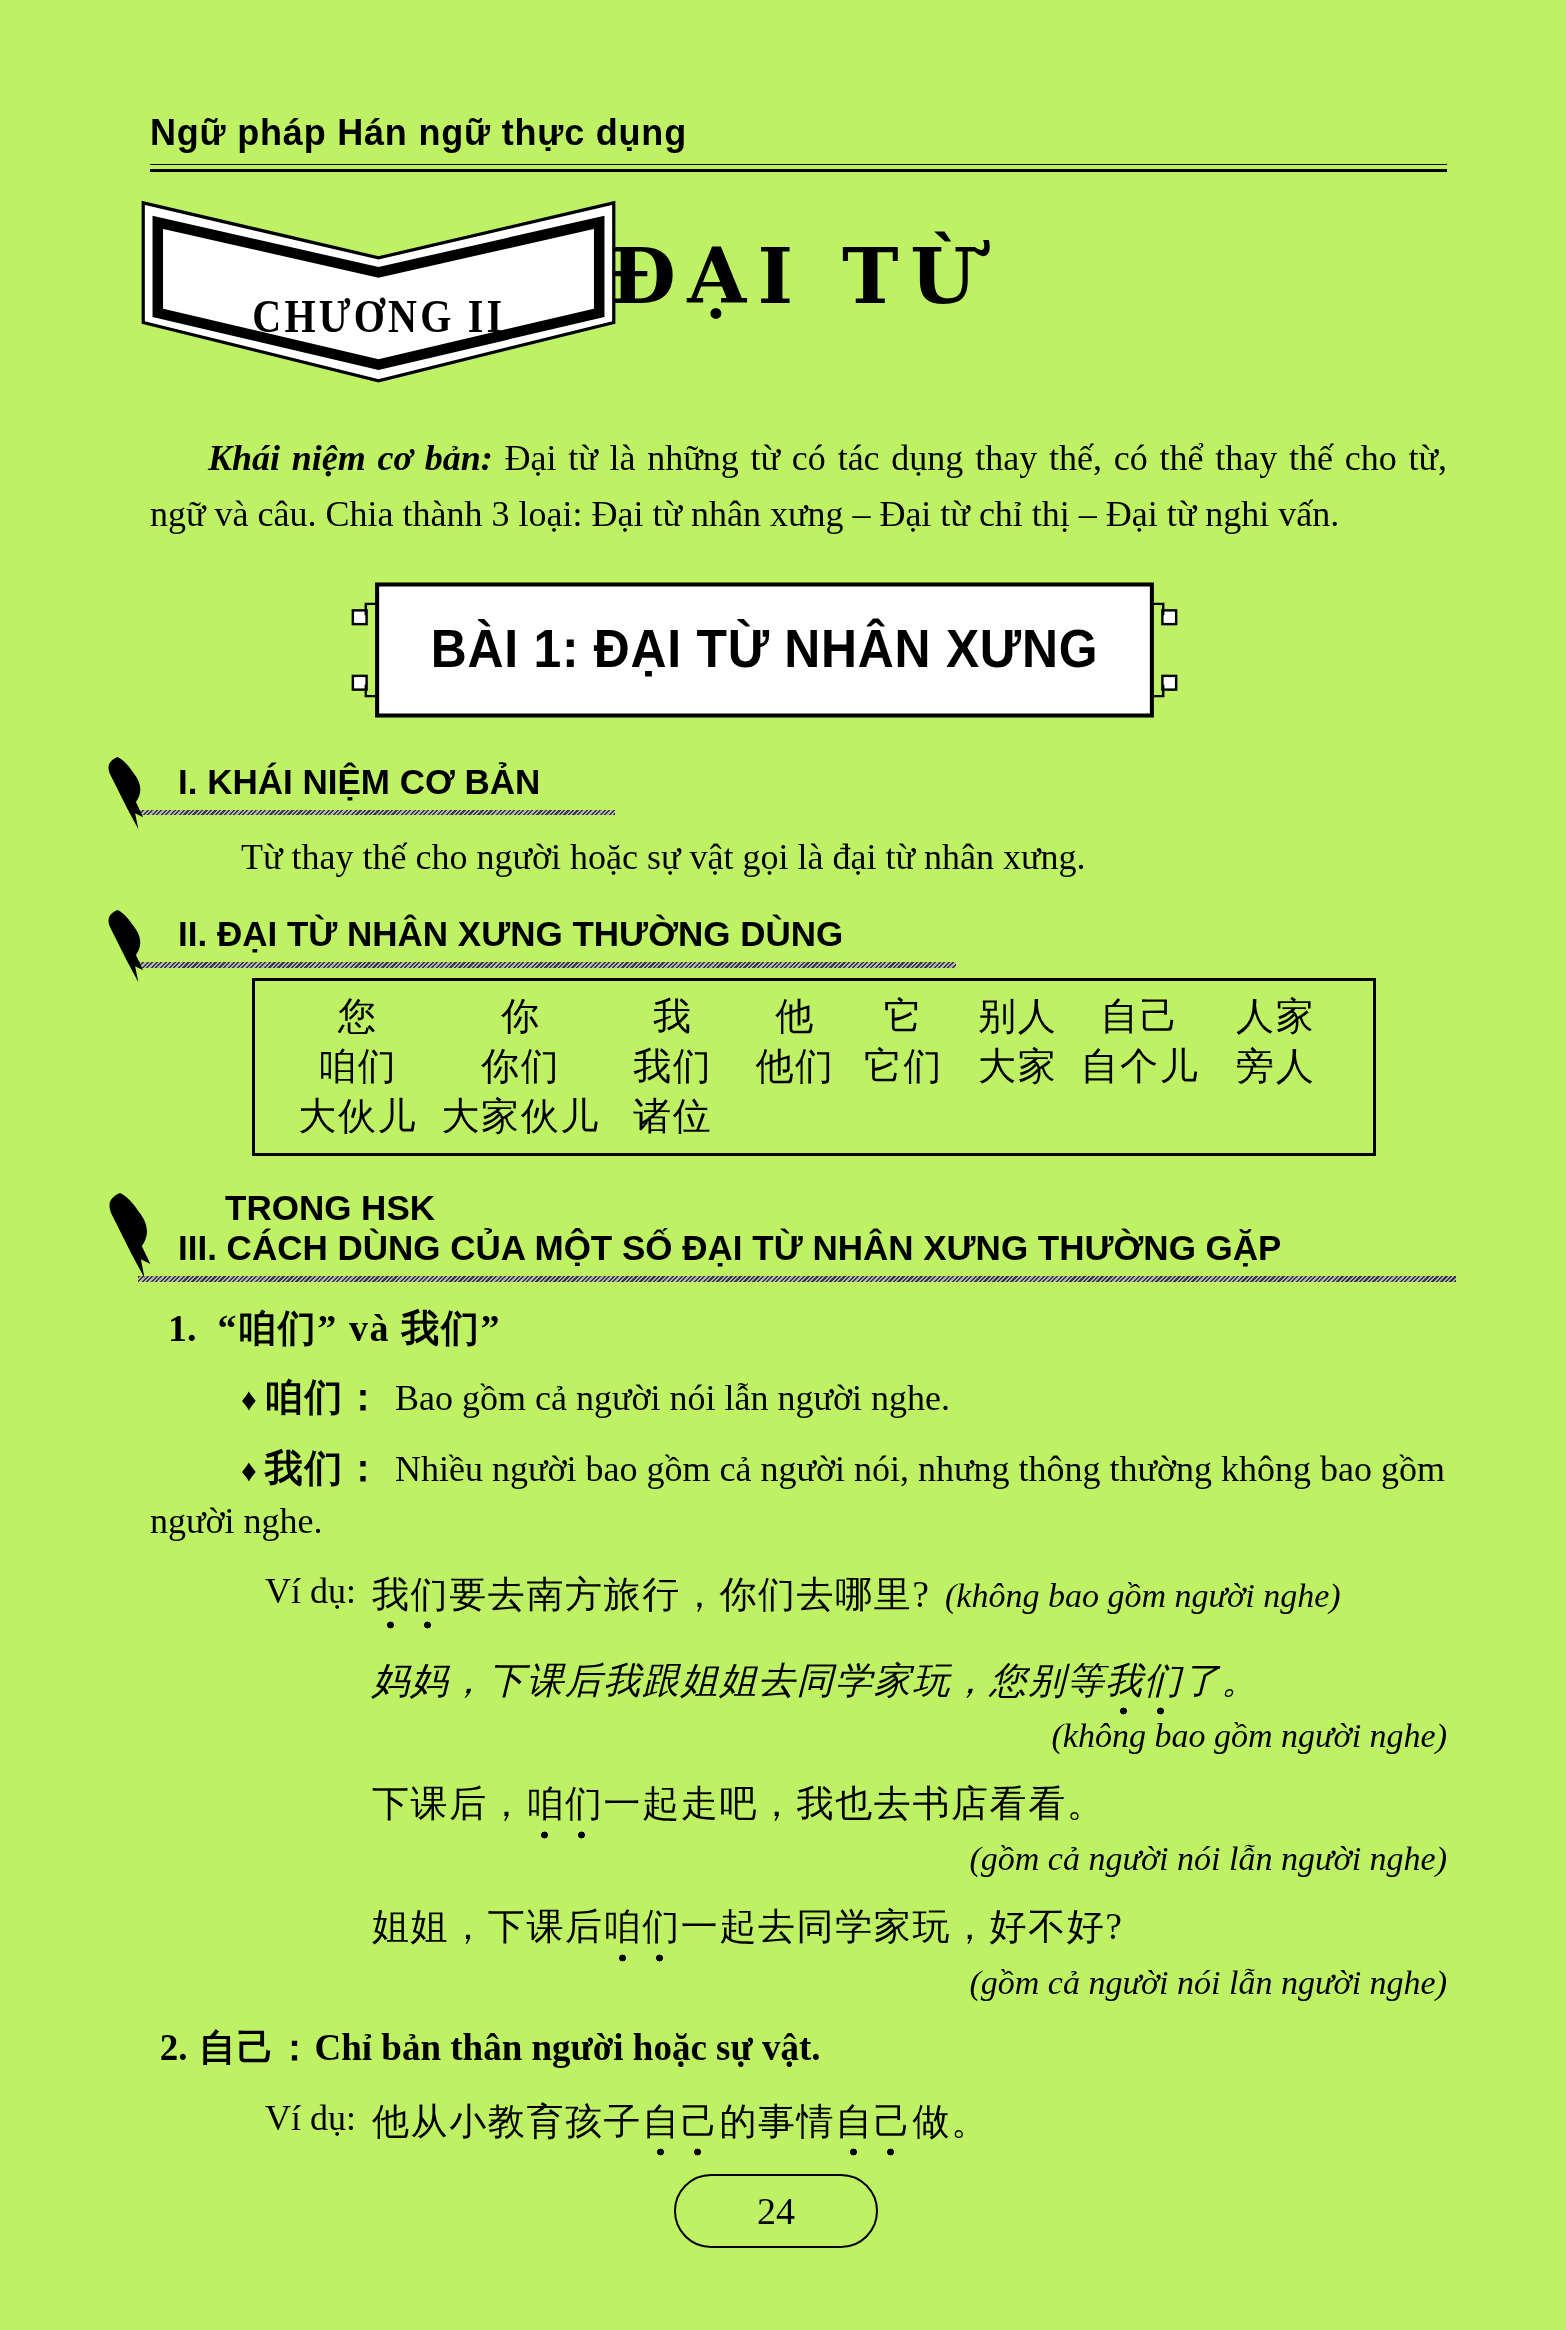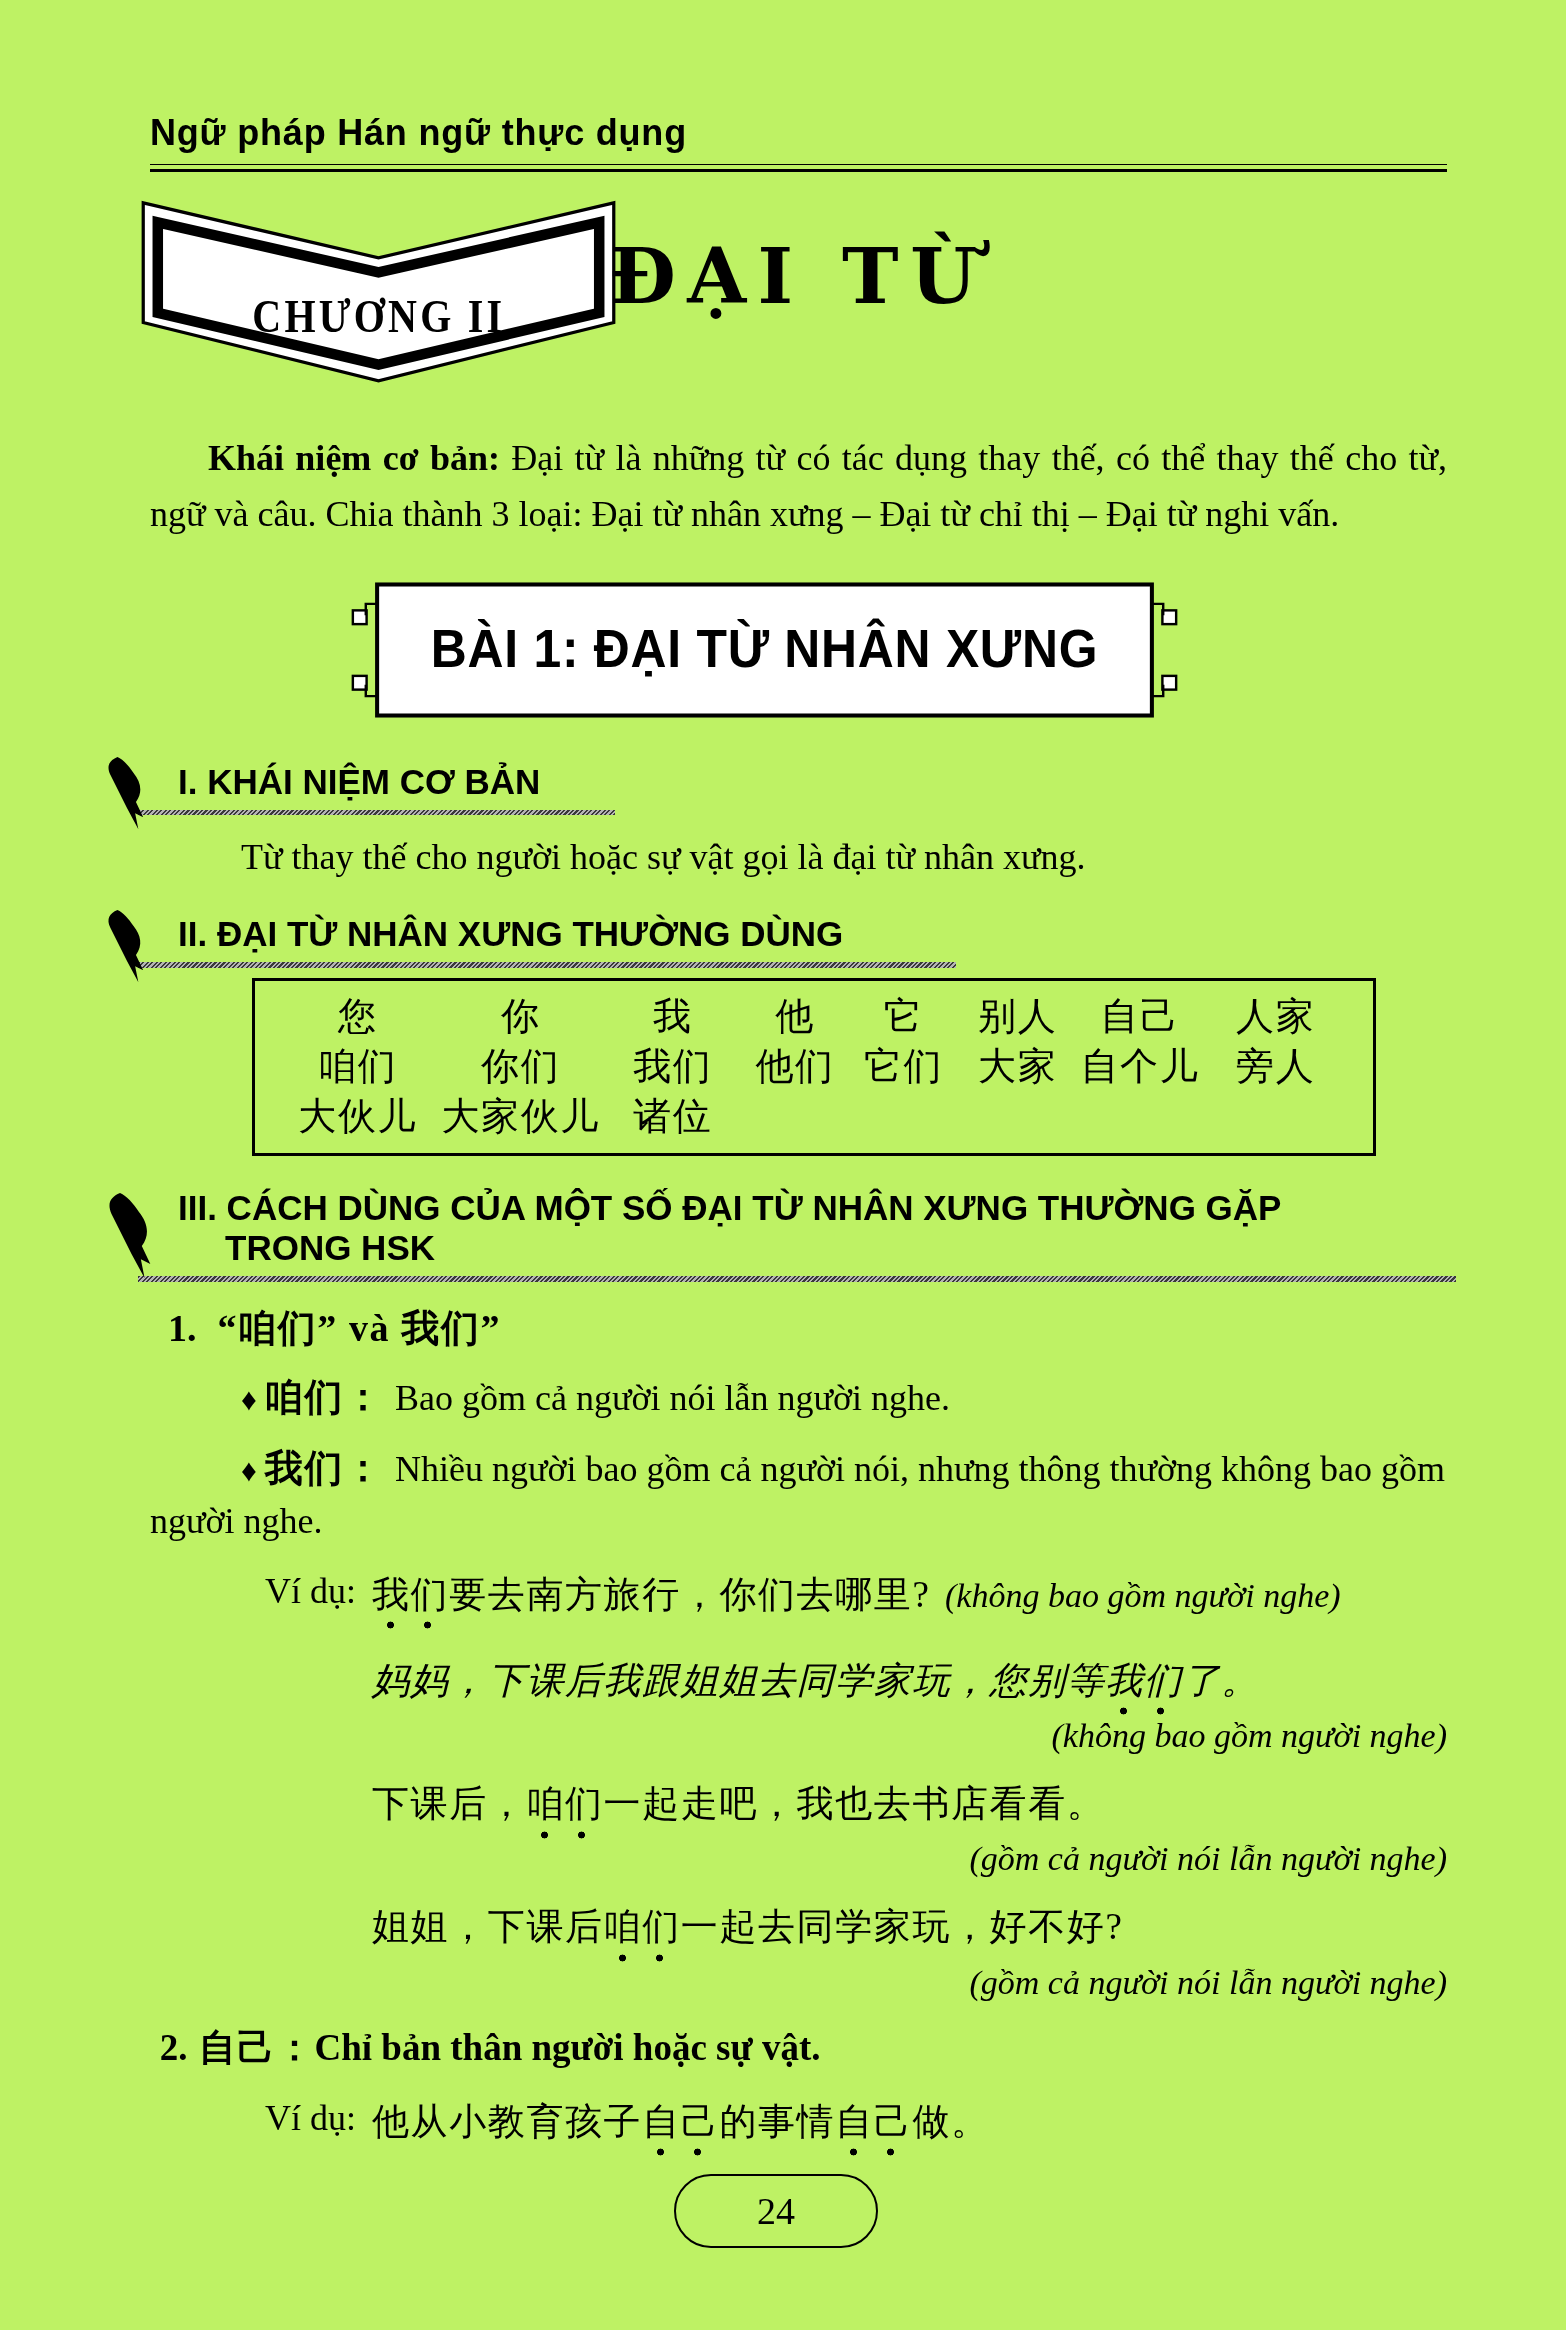--- a/index.html
+++ b/index.html
@@ -15,21 +15,21 @@
   .chevron-wrap{position:absolute;left:-9.7px;top:0;width:477px;height:186px;}
   .chevron-wrap svg{position:absolute;left:0;top:0;}
   .chevron-text{position:absolute;left:0;right:0;top:95px;text-align:center;
         font-weight:bold;font-size:40px;letter-spacing:3.2px;
         font-family:"Liberation Serif","DejaVu Serif",serif;transform:scaleY(1.15);}
   .chapter-title{position:absolute;left:0;right:0;top:34px;text-align:center;
         font-family:"DejaVu Serif","Liberation Serif",serif;font-weight:bold;
         font-size:76px;letter-spacing:11.3px;}
   
   .intro{margin:40px 0 0 0;font-size:36px;line-height:56px;text-align:justify;text-indent:58px;}
-  .intro .lead{font-weight:bold;}
+  .intro .lead{font-style:italic;font-weight:bold;}
   
   .lesson-banner{position:relative;width:833px;height:144px;margin:36px 0 0 198px;}
   .lesson-banner svg{position:absolute;left:0;top:0;}
   .lesson-text{position:absolute;left:0;right:0;top:50%;transform:translateY(-52%) scaleX(0.94);
         text-align:center;font-family:"Liberation Sans","DejaVu Sans",sans-serif;
         font-weight:bold;font-size:53px;letter-spacing:0.8px;white-space:nowrap;}
   
   .sec{position:relative;padding-left:28px;}
   .sec .pen{position:absolute;left:-47px;top:-6.5px;}
   .sec-title{font-family:"Liberation Sans","DejaVu Sans",sans-serif;font-weight:bold;
@@ -146,22 +146,22 @@
       <span class="pron-cell"></span>
       <span class="pron-cell"></span>
       <span class="pron-cell"></span>
       <span class="pron-cell"></span>
     </div>
 
   <div class="sec m-sec3">
     <svg class="pen" width="53" height="113" viewBox="0 0 56 100">
       <path d="M18 2 C8 6 4 13 9 24 L30 66 L44 92 L40 72 L50 77 L41 58 C50 46 47 33 38 22 C32 13 25 5 18 2 Z" fill="#000"></path>
     </svg>
+    <div class="sec-title l2">TRONG HSK</div>
     <div class="sec-title">III. CÁCH DÙNG CỦA MỘT SỐ ĐẠI TỪ NHÂN XƯNG THƯỜNG GẶP</div>
-    <div class="sec-title l2">TRONG HSK</div>
     <div class="sec-underline w3"></div>
   </div>
 
   <div class="item-head"><span class="num">1.</span><span class="cjk">“咱们” và 我们”</span></div>
 
   <p class="bullet"><span class="diamond">♦</span><span class="term cjk">咱们：</span><span>Bao gồm cả người nói lẫn người nghe.</span></p>
 
   <p class="bullet"><span class="diamond">♦</span><span class="term cjk">我们：</span><span>Nhiều người bao gồm cả người nói, nhưng thông thường không bao gồm người nghe.</span></p>
 
   <div class="example"><span class="vidu">Ví dụ:</span><span class="cjk em-dots">我们</span><span class="cjk">要去南方旅行，你们去哪里?</span><span class="note-inline">(không bao gồm người nghe)</span></div>

